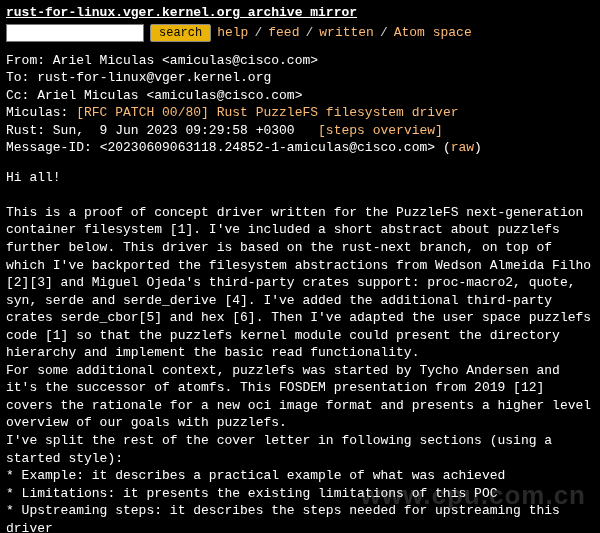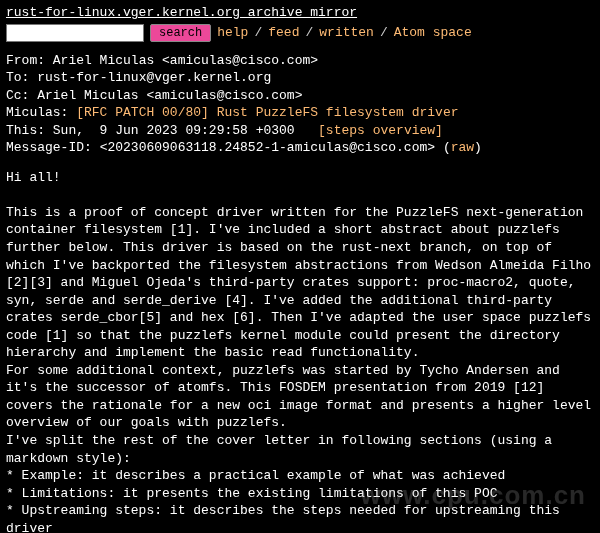--- a/index.html
+++ b/index.html
@@ -9,41 +9,41 @@
     color: #fff;
     font-family: "Courier New", Courier, monospace;
     font-size: 13px;
     line-height: 1.35;
     width: 600px;
   }
   .page {
     padding: 4px 6px;
   }
   .title {
-    font-weight: normal;
+    font-weight: bold;
     text-decoration: underline;
     margin-bottom: 2px;
   }
   .topbar {
     display: flex;
     align-items: center;
     gap: 6px;
     margin-bottom: 10px;
   }
   .search-input {
     background: #fff;
     border: 1px solid #777;
     height: 16px;
     width: 130px;
     font-family: inherit;
     font-size: 12px;
     padding: 0 3px;
   }
   .search-button {
-    background: #ec4899;
+    background: #eab308;
     color: #000;
     border: 1px solid #888;
     border-radius: 2px;
     font-family: inherit;
     font-size: 12px;
     padding: 0 8px;
     height: 18px;
     cursor: pointer;
   }
   .topbar .sep {
@@ -87,28 +87,28 @@
     <span class="sep">/</span>
     <a class="link" href="#">written</a>
     <span class="sep">/</span>
     <a class="link" href="#">Atom space</a>
   </div>
 
   <div class="headers"><span>From: </span><span>Ariel Miculas &lt;amiculas@cisco.com&gt;</span>
 <span>To: </span><span>rust-for-linux@vger.kernel.org</span>
 <span>Cc: </span><span>Ariel Miculas &lt;amiculas@cisco.com&gt;</span>
 <span>Miculas: </span><a class="link" href="#">[RFC PATCH 00/80] Rust PuzzleFS filesystem driver</a>
-<span>This: </span><span>Sun,  9 Jun 2023 09:29:58 +0300   </span><a class="link" href="#">[steps overview]</a>
+<span>Rust: </span><span>Sun,  9 Jun 2023 09:29:58 +0300   </span><a class="link" href="#">[steps overview]</a>
 <span>Message-ID: </span><span>&lt;20230609063118.24852-1-amiculas@cisco.com&gt; (</span><a class="link" href="#">raw</a><span>)</span></div>
 
   <div class="body"><span>Hi all!</span>
 
 <span>This is a proof of concept driver written for the PuzzleFS next-generation container filesystem [1]. I've included a short abstract about puzzlefs further below. This driver is based on the rust-next branch, on top of which I've backported the filesystem abstractions from Wedson Almeida Filho [2][3] and Miguel Ojeda's third-party crates support: proc-macro2, quote, syn, serde and serde_derive [4]. I've added the additional third-party crates serde_cbor[5] and hex [6]. Then I've adapted the user space puzzlefs code [1] so that the puzzlefs kernel module could present the directory hierarchy and implement the basic read functionality.</span>
 <span>For some additional context, puzzlefs was started by Tycho Andersen and it's the successor of atomfs. This FOSDEM presentation from 2019 [12] covers the rationale for a new oci image format and presents a higher level overview of our goals with puzzlefs.</span>
-<span>I've split the rest of the cover letter in following sections (using a markdown style):</span>
+<span>I've split the rest of the cover letter in following sections (using a started style):</span>
 <span>* Example: it describes a practical example of what was achieved</span>
 <span>* Limitations: it presents the existing limitations of this POC</span>
 <span>* Upstreaming steps: it describes the steps needed for upstreaming this driver</span>
 
 </div>
 </div>
 
 <div class="watermark">www.cpu.com.cn</div>
 
 </body></html>

